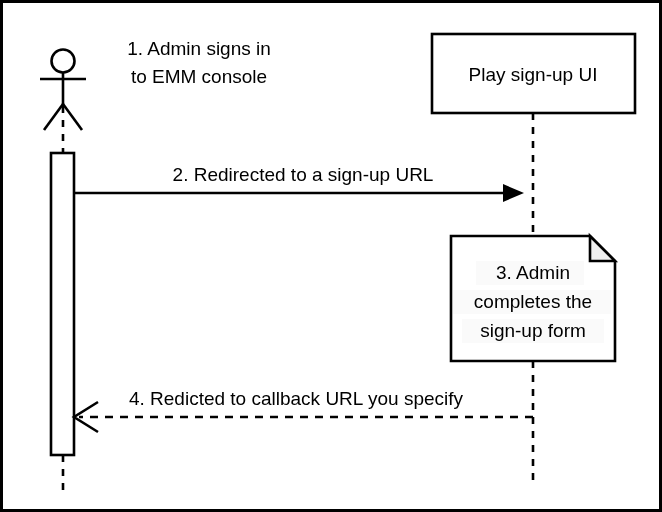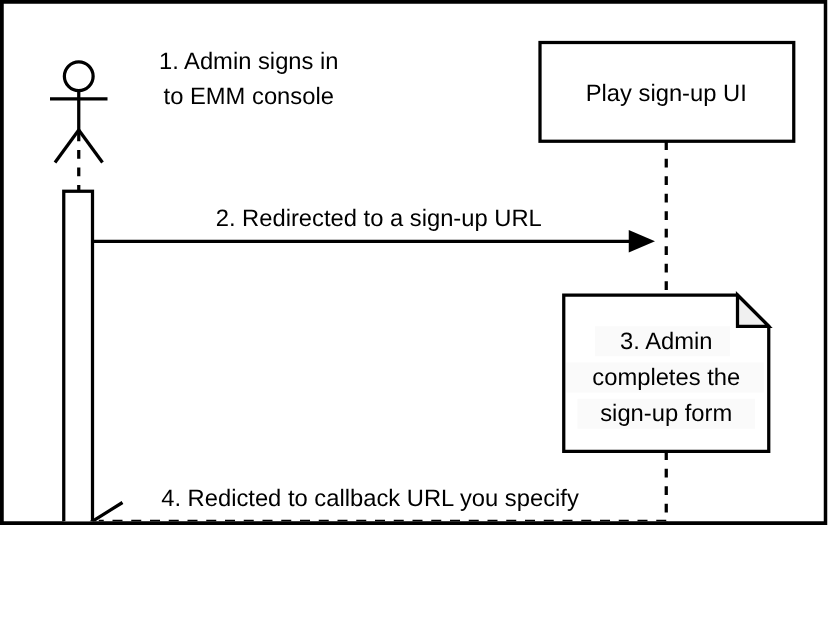--- a/index.html
+++ b/index.html
@@ -7,21 +7,21 @@
     margin: 0;
     padding: 0;
     background: #ffffff;
   }
   body {
     font-family: "Liberation Sans", sans-serif;
   }
   #diagram-canvas {
     position: relative;
     width: 662px;
-    height: 420px;
+    height: 512px;
     background: #ffffff;
     box-sizing: border-box;
     border: 3px solid #000000;
     overflow: hidden;
   }
   #diagram-svg {
     position: absolute;
     left: 0;
     top: 0;
     width: 662px;

